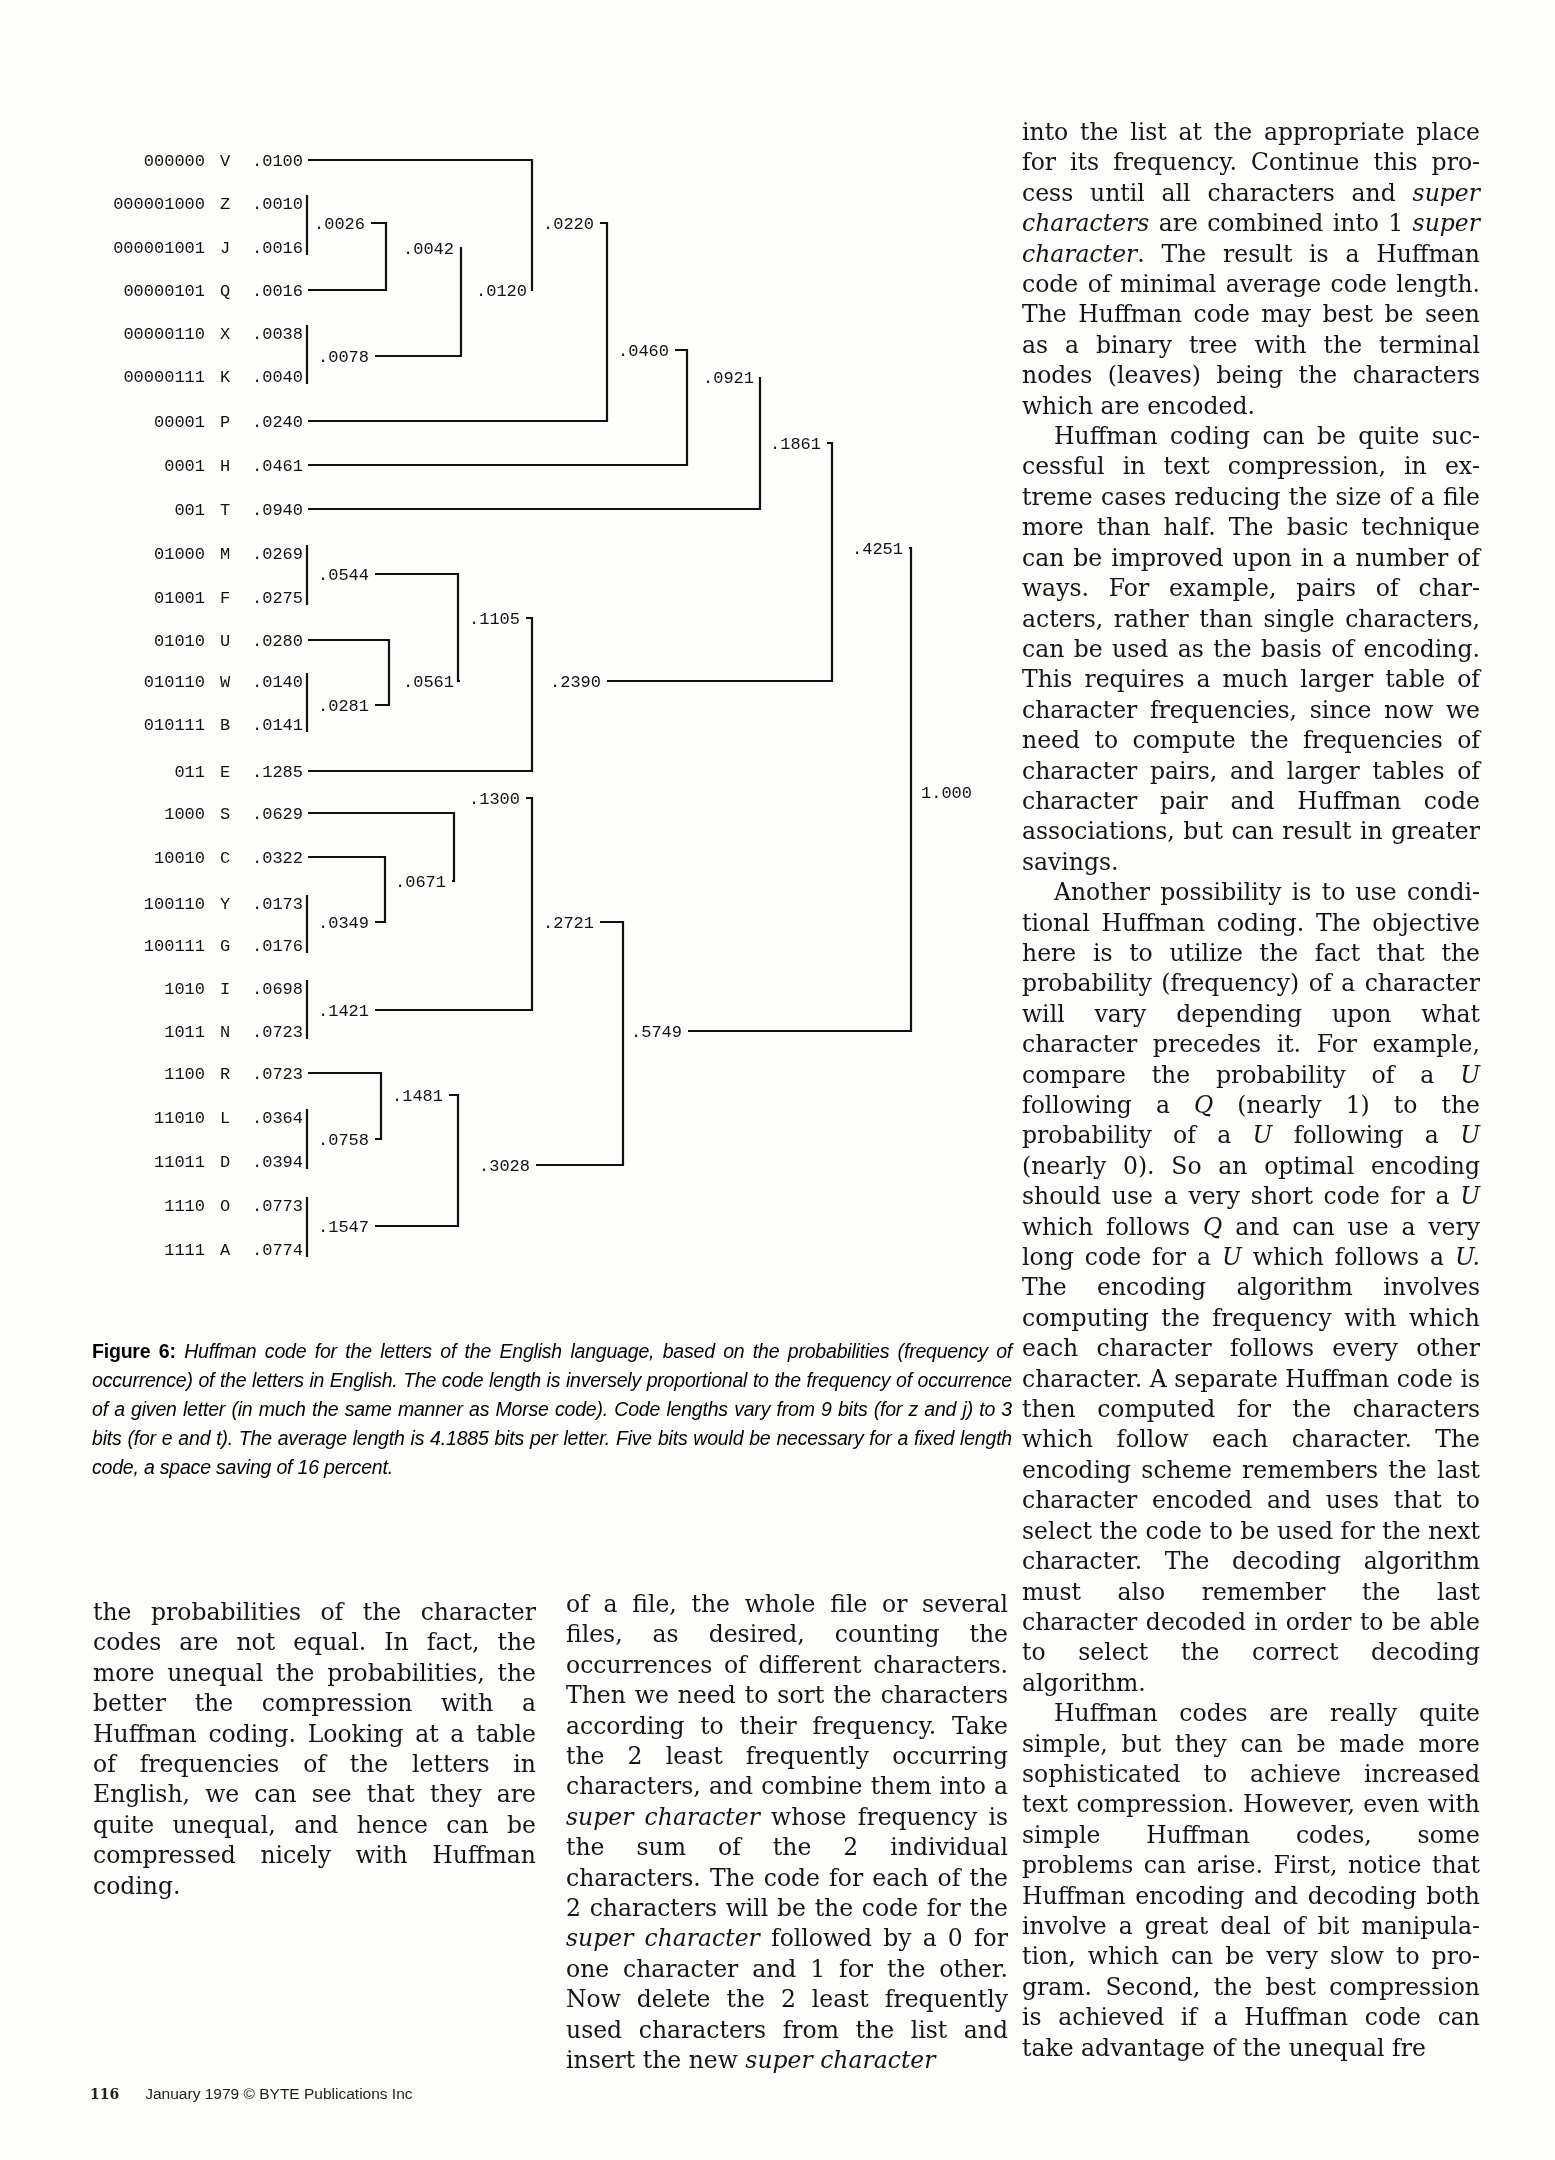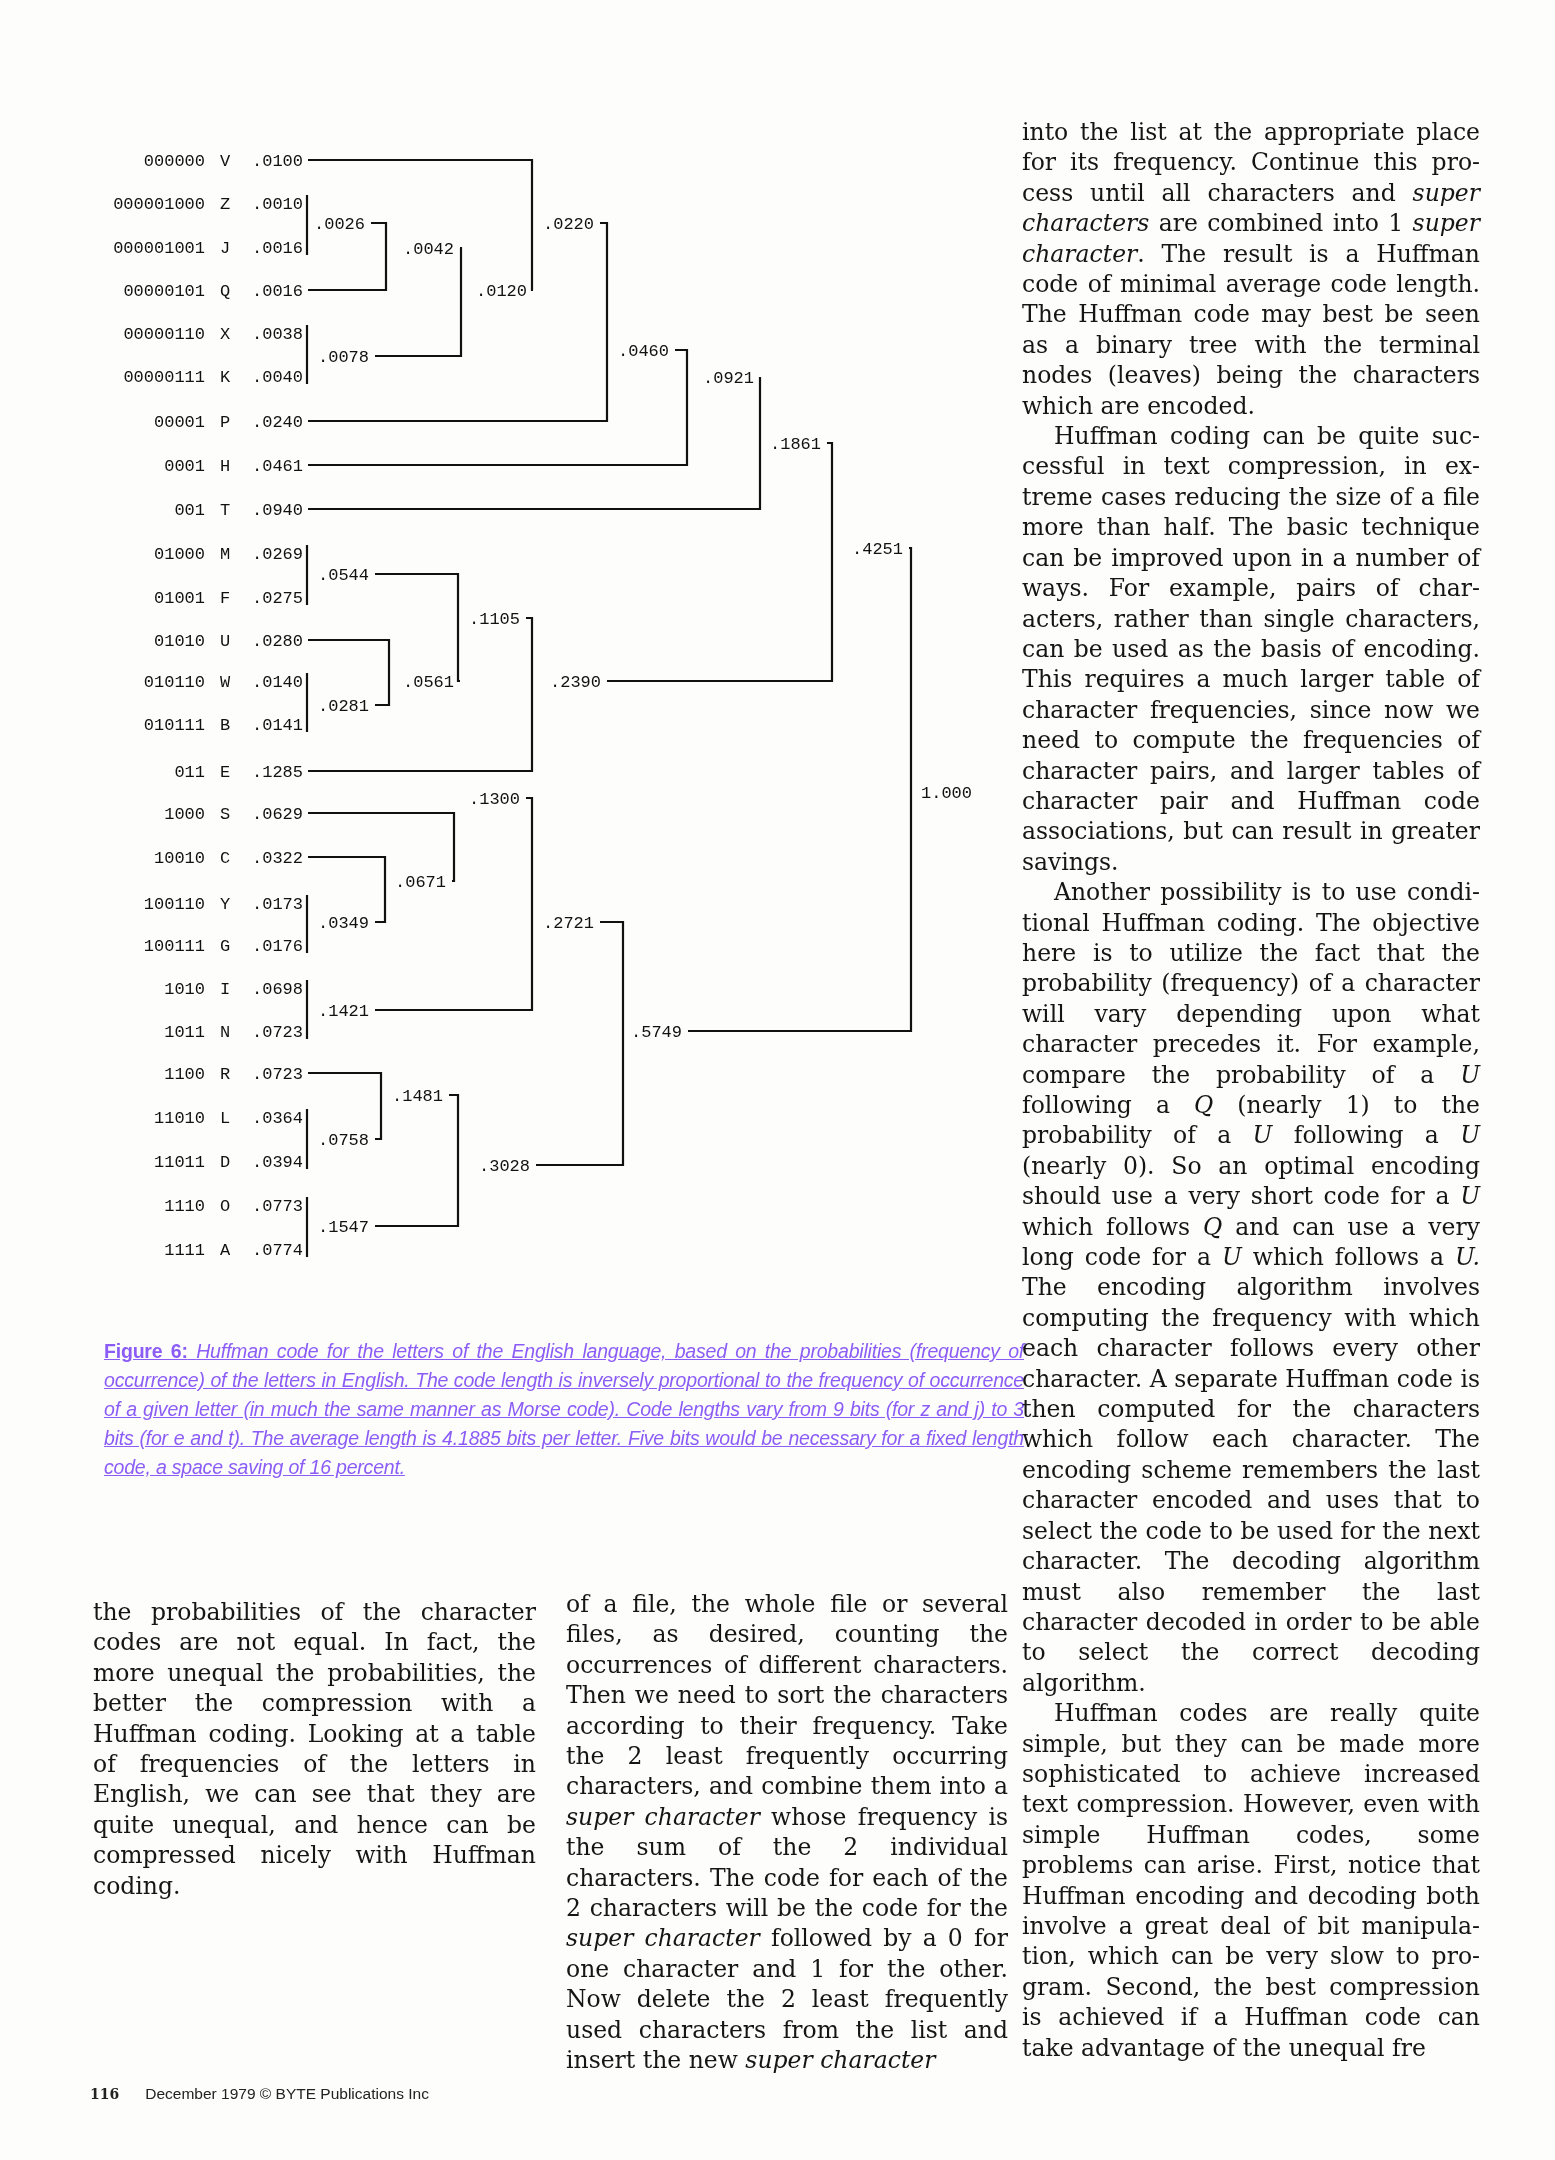--- a/index.html
+++ b/index.html
@@ -16,24 +16,24 @@
   .col {
     position: absolute; font-size: 23.5px; line-height: 30.4px;
     text-align: justify; hyphens: manual;
   }
   .col p { margin: 0; text-indent: 0; }
   .col p.ind { text-indent: 32px; }
   #col-right { left: 1022px; top: 117px; width: 458px; }
   #col-left { left: 93px; top: 1589px; width: 443px; margin-top: 8px; }
   #col-mid { left: 566px; top: 1589px; width: 442px; }
   #caption {
-    position: absolute; left: 104px; top: 1337px; width: 920px;
+    position: absolute; left: 92px; top: 1337px; width: 920px;
     font-family: "Liberation Sans", "DejaVu Sans", sans-serif;
     font-size: 19.5px; line-height: 29px; font-style: italic; text-align: justify;
-    letter-spacing: -0.2px; color: #8b5cf6; text-decoration: underline;
+    letter-spacing: -0.2px; color: #000000;
   }
   #caption .fig { font-style: normal; font-weight: bold; }
   #footer {
     position: absolute; left: 90px; top: 2085px;
     font-family: "Liberation Sans", "DejaVu Sans", sans-serif; color: #222;
   }
   #footer .pg { font-family: "DejaVu Serif", serif; font-weight: bold; font-size: 14px; margin-right: 26px; }
   #footer .cr { font-size: 15.5px; }
   i { font-style: italic; }
 </style>
@@ -182,14 +182,14 @@
 </div>
 
 <div id="col-right" class="col">
   <p><span>into the list at the appropriate place for its frequency. Continue this pro­cess until all characters and </span><i>super characters</i><span> are combined into 1 </span><i>super character</i><span>. The result is a Huffman code of minimal average code length. The Huffman code may best be seen as a binary tree with the terminal nodes (leaves) being the characters which are encoded.</span></p>
   <p class="ind">Huffman coding can be quite suc­cessful in text compression, in ex­treme cases reducing the size of a file more than half. The basic technique can be improved upon in a number of ways. For example, pairs of char­acters, rather than single characters, can be used as the basis of encoding. This requires a much larger table of character frequencies, since now we need to compute the frequencies of character pairs, and larger tables of character pair and Huffman code associations, but can result in greater savings.</p>
   <p class="ind"><span>Another possibility is to use condi­tional Huffman coding. The objective here is to utilize the fact that the prob­ability (frequency) of a character will vary depending upon what character precedes it. For example, compare the probability of a </span><i>U</i><span> following a </span><i>Q</i><span> (nearly 1) to the probability of a </span><i>U</i><span> following a </span><i>U</i><span> (nearly 0). So an op­timal encoding should use a very short code for a </span><i>U</i><span> which follows </span><i>Q</i><span> and can use a very long code for a </span><i>U</i><span> which follows a </span><i>U.</i><span> The encoding algorithm involves computing the fre­quency with which each character follows every other character. A separate Huffman code is then com­puted for the characters which follow each character. The encoding scheme remembers the last character encoded and uses that to select the code to be used for the next character. The decoding algorithm must also remember the last character decoded in order to be able to select the correct decoding algorithm.</span></p>
   <p class="ind">Huffman codes are really quite simple, but they can be made more sophisticated to achieve increased text compression. However, even with simple Huffman codes, some problems can arise. First, notice that Huffman encoding and decoding both involve a great deal of bit manipula­tion, which can be very slow to pro­gram. Second, the best compression is achieved if a Huffman code can take advantage of the unequal fre­</p>
 </div>
 
 <div id="footer">
-  <span class="pg">116</span><span class="cr">December 1979 © BYTE Publications Inc</span>
+  <span class="pg">116</span><span class="cr">January 1979 © BYTE Publications Inc</span>
 </div>
 
 </body></html>

